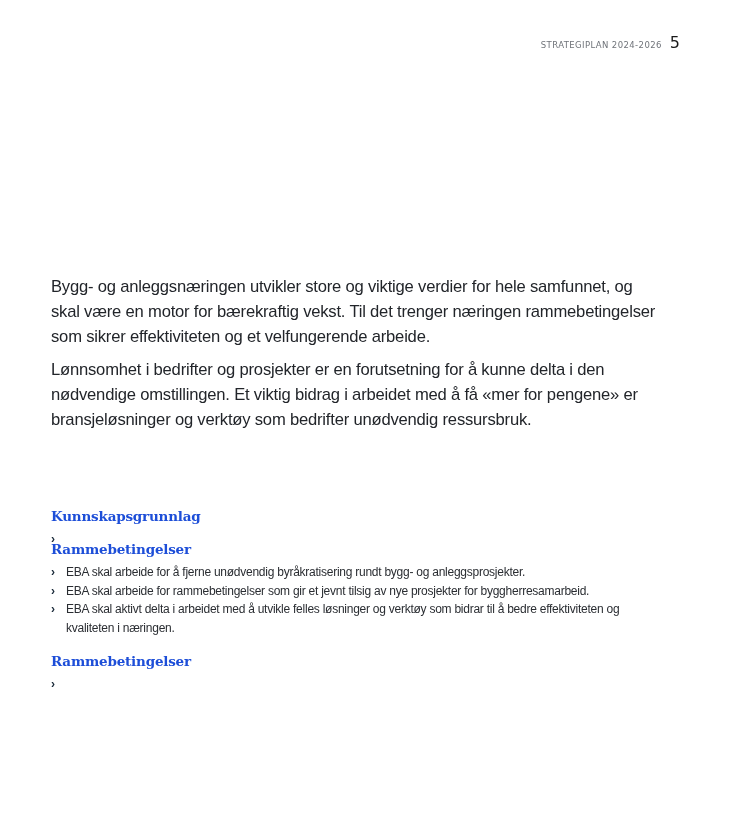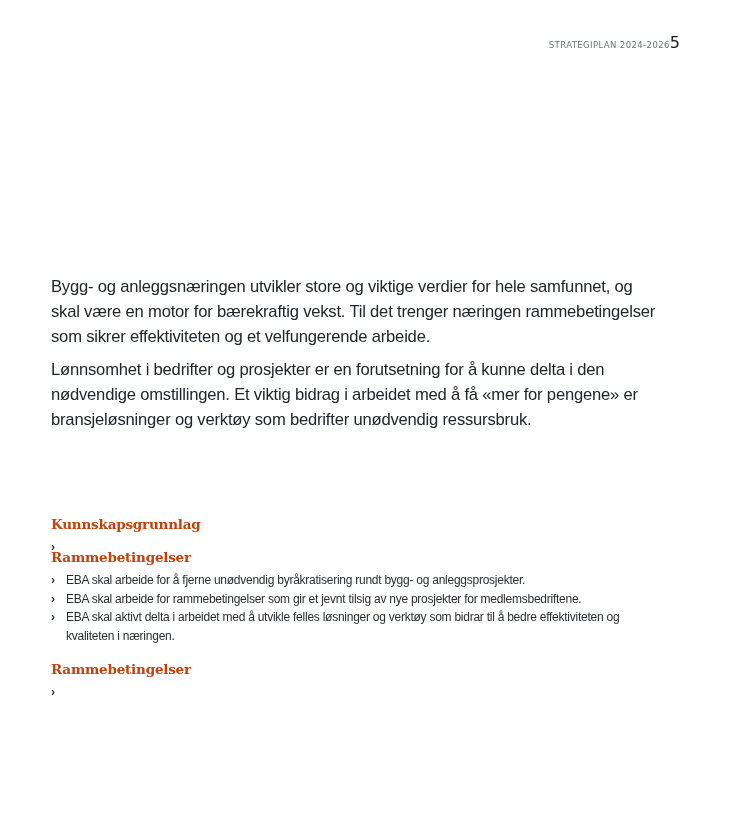--- a/index.html
+++ b/index.html
@@ -14,21 +14,21 @@
       overflow: hidden;
       font-family: "Liberation Sans", sans-serif;
       color: #1f2126;
     }
     .running-header {
       position: absolute;
       top: 33px;
       right: 70px;
       display: flex;
       align-items: baseline;
-      gap: 0;
+      gap: 8px;
     }
     .running-title {
       font-family: "DejaVu Sans", sans-serif;
       font-size: 8.5px;
       letter-spacing: 0.4px;
       color: #6f7379;
     }
     .page-number {
       font-family: "DejaVu Sans", sans-serif;
       font-size: 16px;
@@ -56,22 +56,22 @@
       left: 51px;
       width: 610px;
     }
     .goal-section {
       margin-bottom: 15px;
     }
     .goal-heading {
       font-family: "DejaVu Serif", serif;
       font-weight: bold;
       font-size: 13.5px;
-      color: #c2410c;
-      margin: 8px 0 5px 0;
+      color: #1d4ed8;
+      margin: 0 0 5px 0;
       line-height: 18px;
       letter-spacing: -0.2px;
     }
     .goal-list {
       list-style: none;
       margin: 0;
       padding: 0;
     }
     .goal-item {
       position: relative;
@@ -119,21 +119,21 @@
 
   <div class="goal-section">
     <h3 class="goal-heading">Rammebetingelser</h3>
     <ul class="goal-list">
       <li class="goal-item">
         <span class="bullet-icon">›</span>
         <span>EBA skal arbeide for å fjerne unødvendig byråkratisering rundt bygg- og anleggsprosjekter.</span>
       </li>
       <li class="goal-item">
         <span class="bullet-icon">›</span>
-        <span>EBA skal arbeide for rammebetingelser som gir et jevnt tilsig av nye prosjekter for medlemsbedriftene.</span>
+        <span>EBA skal arbeide for rammebetingelser som gir et jevnt tilsig av nye prosjekter for byggherresamarbeid.</span>
       </li>
       <li class="goal-item">
         <span class="bullet-icon">›</span>
         <span>EBA skal aktivt delta i arbeidet med å utvikle felles løsninger og verktøy som bidrar til å bedre effektiviteten og kvaliteten i næringen.</span>
       </li>
     </ul>
   </div>
 
   <div class="goal-section">
     <h3 class="goal-heading">Rammebetingelser</h3>

